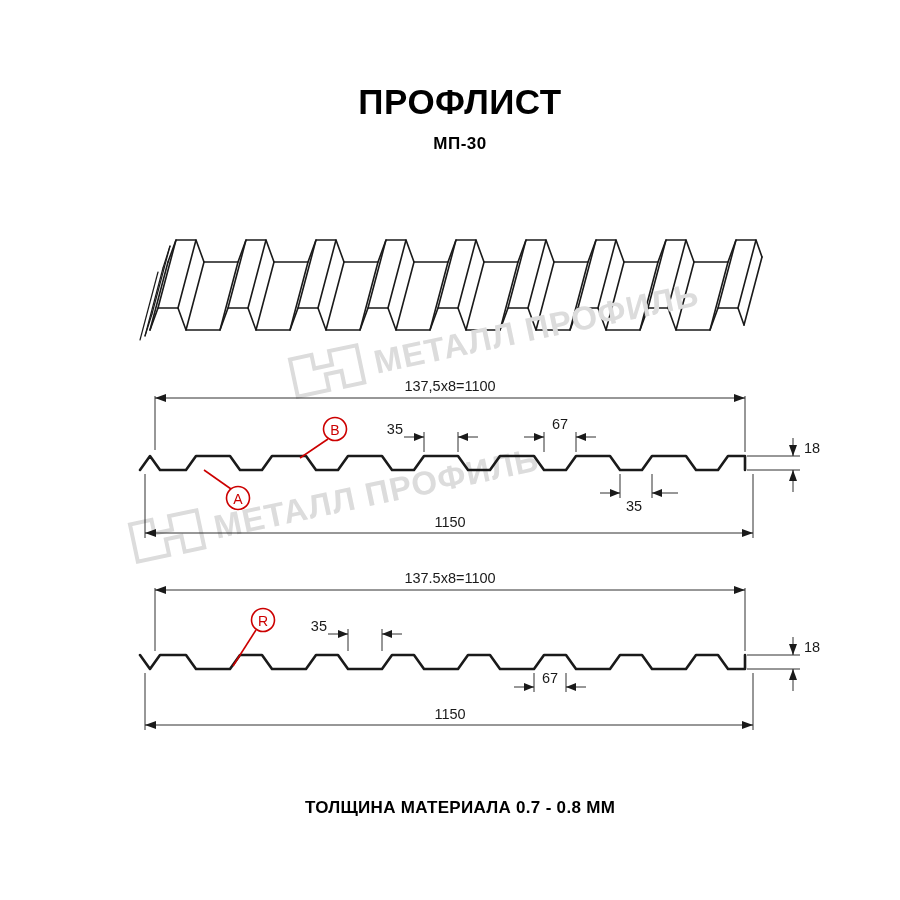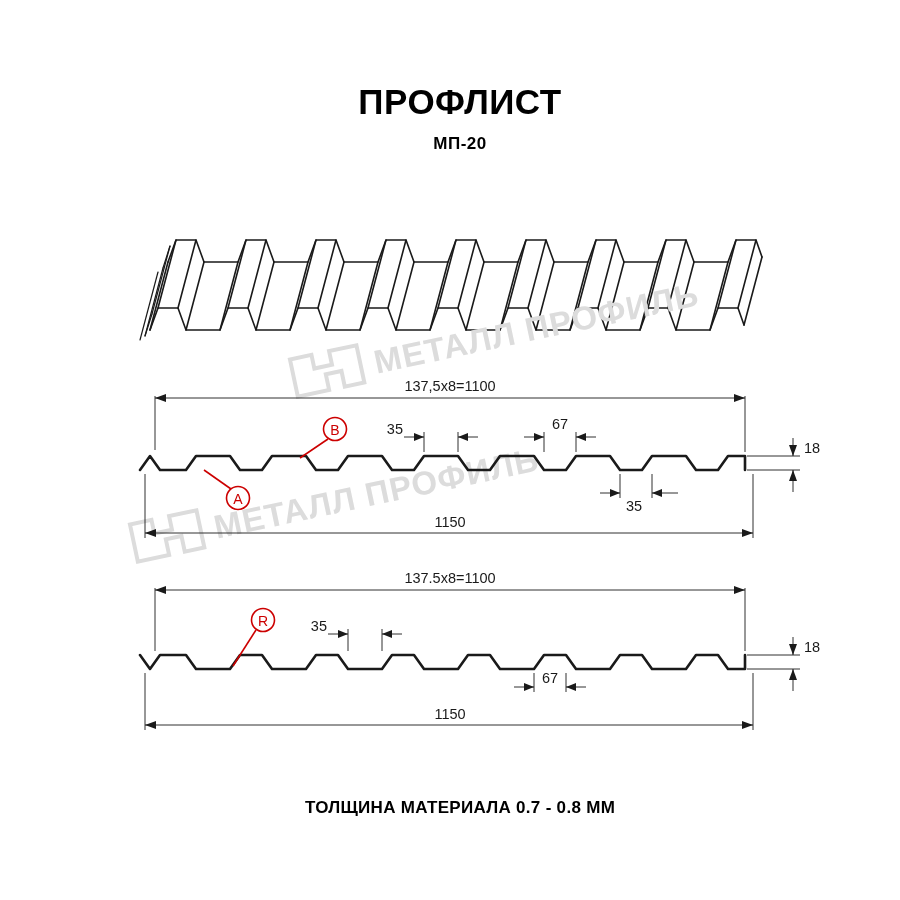--- a/index.html
+++ b/index.html
@@ -269,14 +269,14 @@
     <g>
       <circle cx="263" cy="620" r="11.5" fill="#ffffff" stroke="#cc0000" stroke-width="1.6"></circle>
       <text x="263" y="625.5" text-anchor="middle" font-size="14" fill="#cc0000" font-family="Liberation Sans, sans-serif">R</text>
       <path d="M256,630 L233,666" stroke="#cc0000" stroke-width="1.6" fill="none"></path>
     </g>
   </g>
 
 </svg>
 
 <div class="title" id="main-title">ПРОФЛИСТ</div>
-<div class="title" id="sub-title">МП-20</div>
+<div class="title" id="sub-title">МП-30</div>
 <div class="title" id="footer-note">ТОЛЩИНА МАТЕРИАЛА 0.7 - 0.8 ММ</div>
 
 </body></html>

